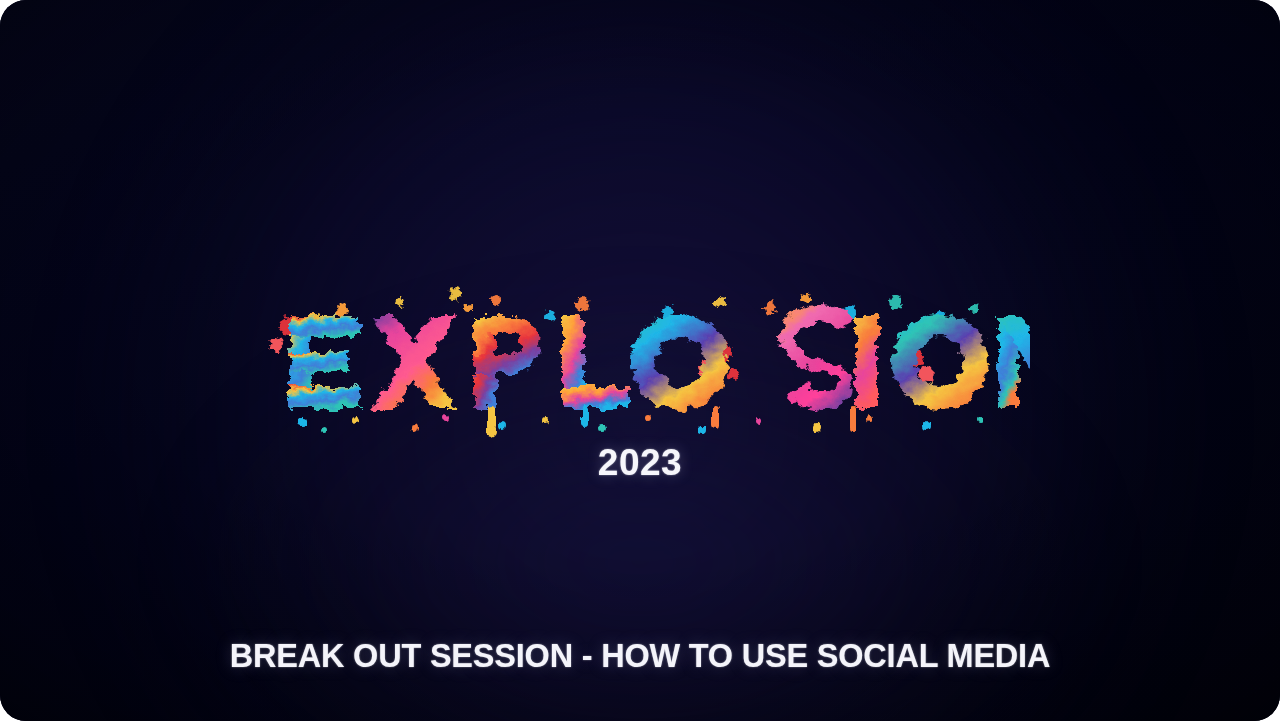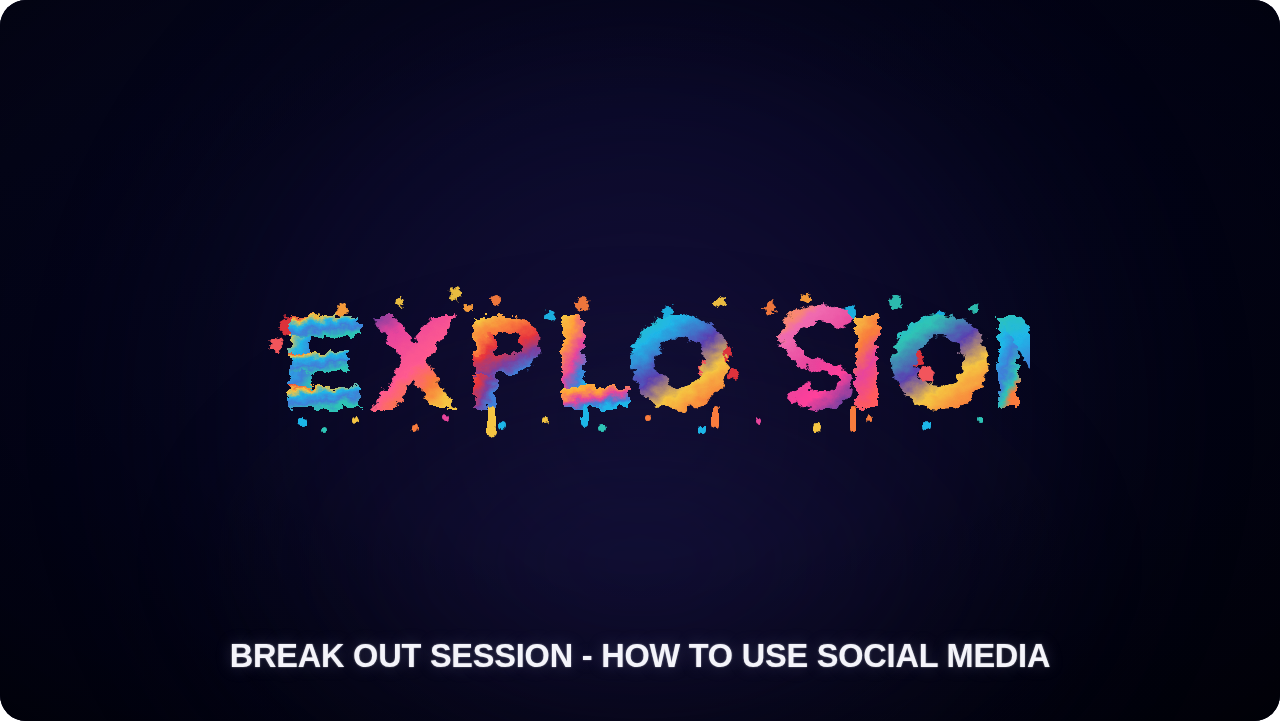--- a/index.html
+++ b/index.html
@@ -315,20 +315,21 @@
           <rect x="332" y="124" width="6" height="20" rx="3" fill="#1fb6e8"></rect>
           <rect x="462" y="124" width="7" height="22" rx="3.5" fill="#f97c3c"></rect>
           <rect x="600" y="124" width="6" height="26" rx="3" fill="#f97c3c"></rect>
           <rect x="826" y="124" width="7" height="26" rx="3.5" fill="#f97c3c"></rect>
           <circle cx="829" cy="152" r="6" fill="#f97c3c"></circle>
           <circle cx="241" cy="150" r="5" fill="#f5c542"></circle>
         </g>
       </svg>
     </div>
 
+    <div class="year">2023</div>
 
     <div class="subtitle">
       <span class="line">BREAK OUT SESSION - HOW TO USE SOCIAL MEDIA</span>
       
     </div>
 
   </div>
 </div>
 
 </body></html>

